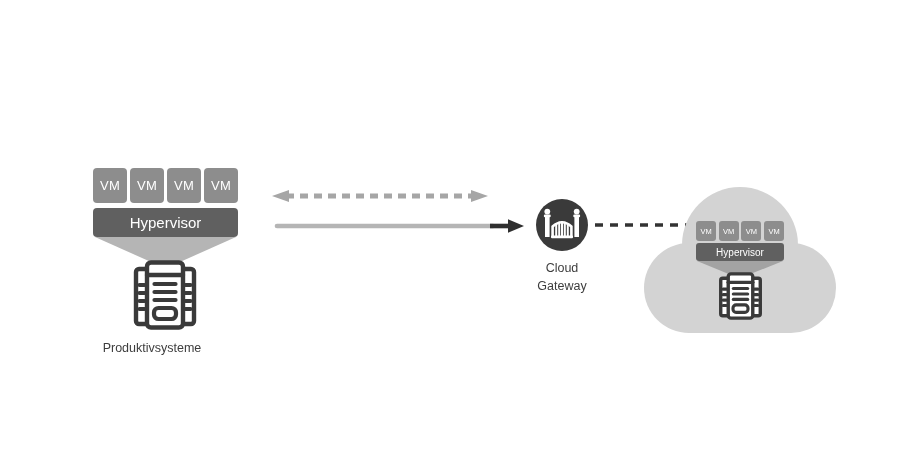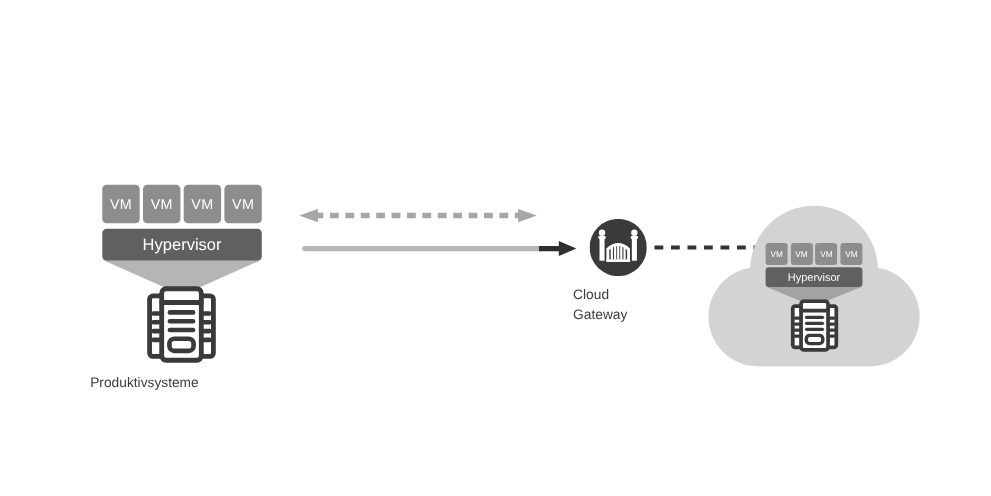--- a/index.html
+++ b/index.html
@@ -14,21 +14,21 @@
   .vm-box{
     width:34px;height:35px;border-radius:4px;background:var(--vm-box,#8d8d8d);
     color:#fff;display:flex;align-items:center;justify-content:center;
     font-size:13px;letter-spacing:.3px;
   }
   .hypervisor-bar{
     width:145px;height:29px;border-radius:4px;background:var(--hypervisor,#606060);
     color:#fff;display:flex;align-items:center;justify-content:center;font-size:15px;
   }
   .caption{
-    color:var(--label,#3d3d3d);font-size:12.5px;line-height:1.45;
+    color:var(--label,#3d3d3d);font-size:12.5px;text-align:center;line-height:1.45;
   }
 
   
   .vm-row-sm{display:flex;gap:2.7px;}
   .vm-box-sm{
     width:20px;height:20px;border-radius:3px;background:var(--vm-box,#8d8d8d);
     color:#fff;display:flex;align-items:center;justify-content:center;font-size:7.5px;
   }
   .hypervisor-bar-sm{
     width:88px;height:18px;border-radius:3px;background:var(--hypervisor,#606060);
@@ -70,21 +70,21 @@
       <line x1="53.5" y1="33" x2="58.5" y2="33"></line>
       <line x1="53.5" y1="41" x2="58.5" y2="41"></line>
       <line x1="53.5" y1="49" x2="58.5" y2="49"></line>
       <line x1="22.5" y1="24" x2="43.5" y2="24"></line>
       <line x1="22.5" y1="32" x2="43.5" y2="32"></line>
       <line x1="22.5" y1="40" x2="43.5" y2="40"></line>
     </g>
     <rect x="22" y="48" width="22" height="11" rx="4.5" fill="#ffffff" stroke="var(--icon-dark,#3a3a3a)" stroke-width="4.2"></rect>
   </svg>
 
-  <div class="abs caption" style="left:82px;top:339px;width:200px;">Produktivsysteme</div>
+  <div class="abs caption" style="left:52px;top:339px;width:200px;">Produktivsysteme</div>
 
   <svg class="abs" style="left:270px;top:186px;" width="220" height="20" viewBox="0 0 220 20">
     <line x1="16" y1="10" x2="204" y2="10" stroke="var(--arrow-dashed,#a6a6a6)" stroke-width="5" stroke-dasharray="8 6"></line>
     <polygon points="2,10 19,4 19,16" fill="var(--arrow-dashed,#a6a6a6)"></polygon>
     <polygon points="218,10 201,4 201,16" fill="var(--arrow-dashed,#a6a6a6)"></polygon>
   </svg>
 
   <svg class="abs" style="left:270px;top:216px;" width="256" height="20" viewBox="0 0 256 20">
     <line x1="7" y1="10" x2="223" y2="10" stroke="var(--arrow-solid,#b5b5b5)" stroke-width="4.6" stroke-linecap="round"></line>
     <line x1="220" y1="10" x2="241" y2="10" stroke="var(--arrow-head,#2f2f2f)" stroke-width="4.6"></line>

